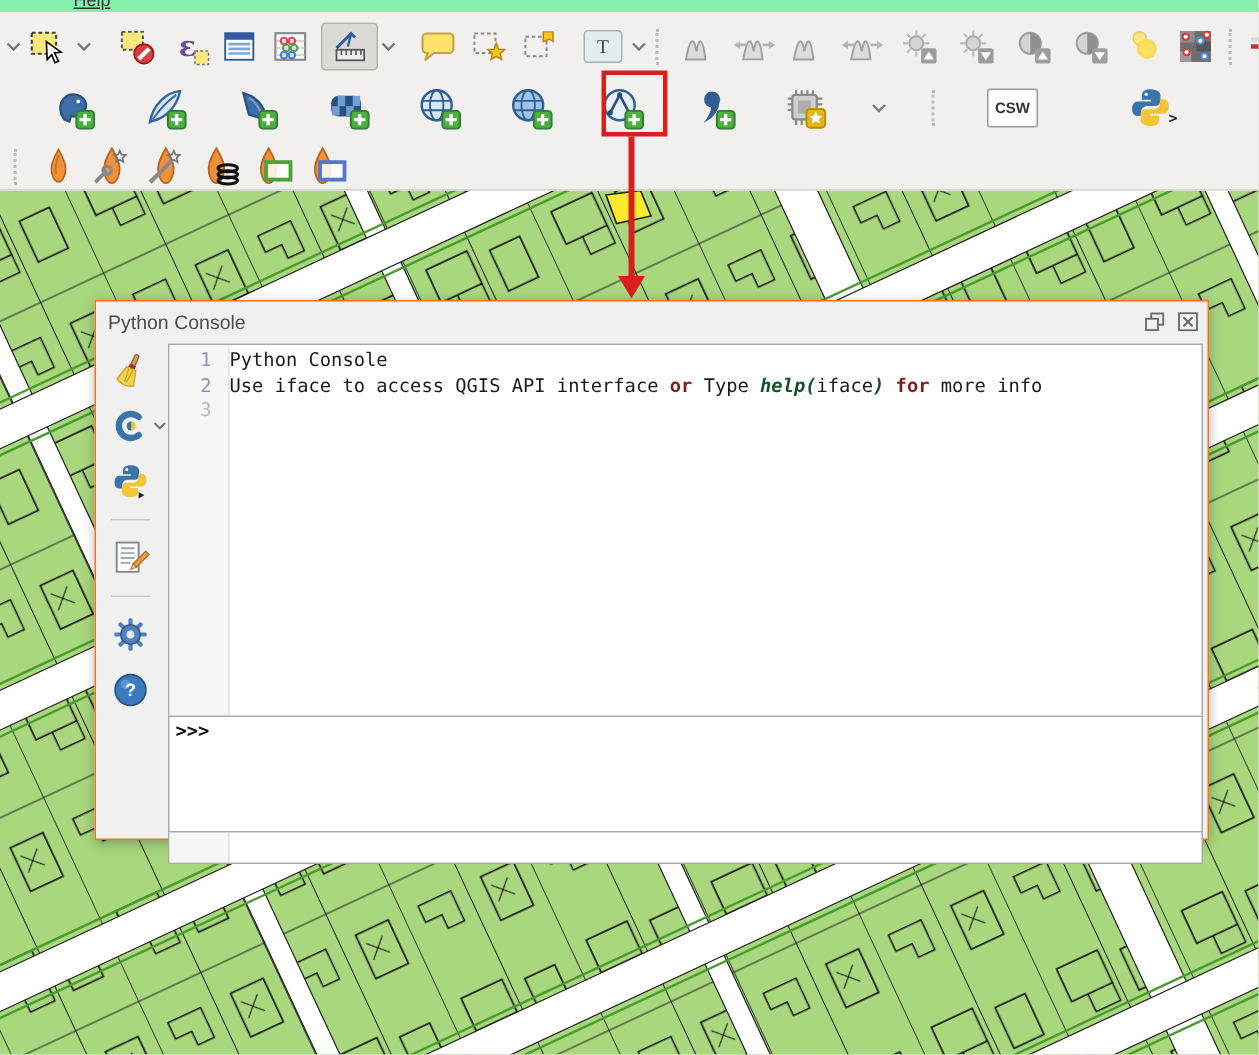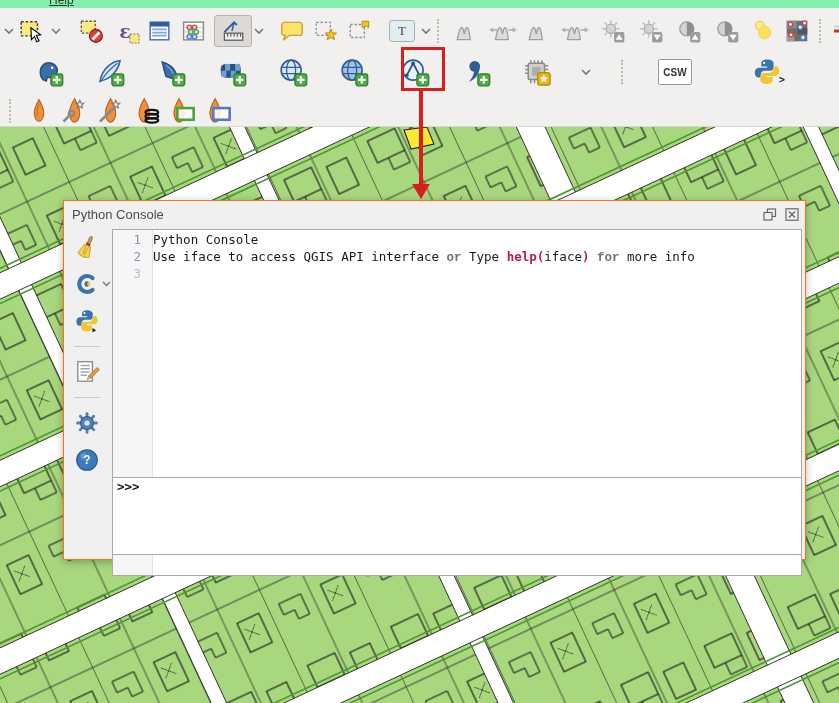--- a/index.html
+++ b/index.html
@@ -51,22 +51,22 @@
   .helpq { position:absolute; color:#fff; font-weight:bold; font-size:12px; top:50%; left:50%; transform:translate(-50%,-52%); }
 
   .pcw-code { position:absolute; left:48px; top:28px; right:3px; height:347px; background:#fff; border:1px solid #a9a9a9; overflow:hidden; }
   .ln-margin { position:absolute; left:0; top:0; bottom:0; width:40px; background:#f6f6f6; border-right:1px solid #e2e2e2; }
   .code-lines { position:absolute; left:0; top:2px; right:0; font-family:"DejaVu Sans Mono", monospace; font-size:12.5px; line-height:16.5px; }
   .code-line { display:flex; white-space:pre; }
   .ln { display:inline-block; width:34px; text-align:right; padding-right:6px; color:#8f8fbe; flex:0 0 auto; }
   .ln-dim { color:#b9b9c6; }
   .code-text { padding-left:6px; color:#1a1a1a; }
   .seg-plain { color:#1a1a1a; }
-  .seg-keyword { color:#737373; font-weight:bold;font-family:Liberation Mono, monospace; }
-  .seg-bold { color:#be185d; font-weight:bold; }
+  .seg-keyword { color:#7f1d1d; font-weight:bold; }
+  .seg-bold { color:#14532d; font-weight:bold;font-style:italic; }
 
   .pcw-input { position:absolute; left:48px; right:3px; bottom:4px; height:78px; background:#fff; border:1px solid #a9a9a9;
     font-family:"DejaVu Sans Mono", monospace; font-size:12.5px; font-weight:bold; color:#111; padding:1px 4px; }
 </style>
 </head>
 <body>
 
 <div id="stage">
 
   <div class="map-wrap">

